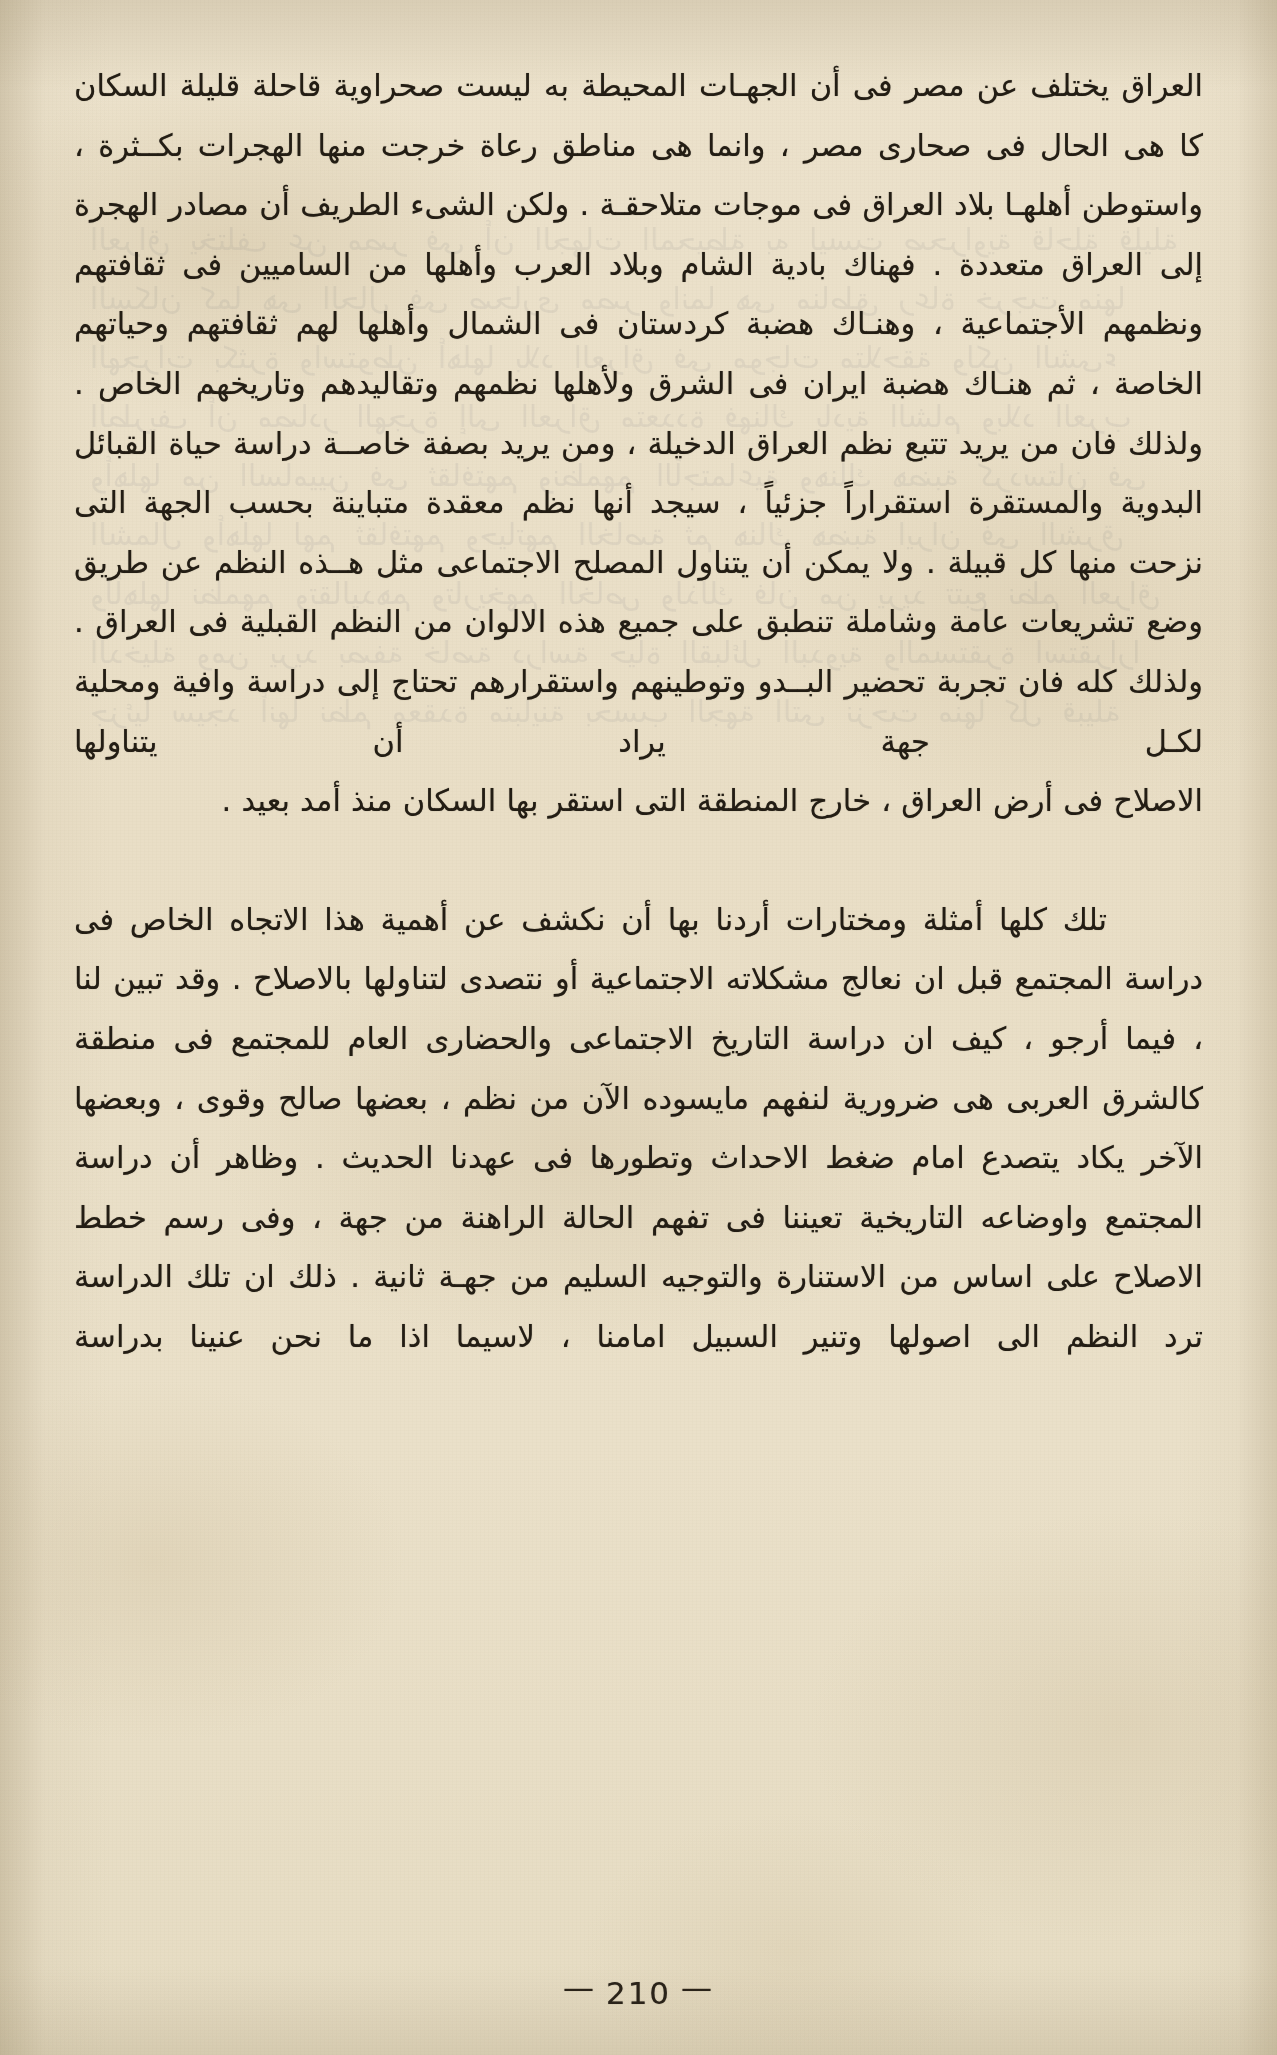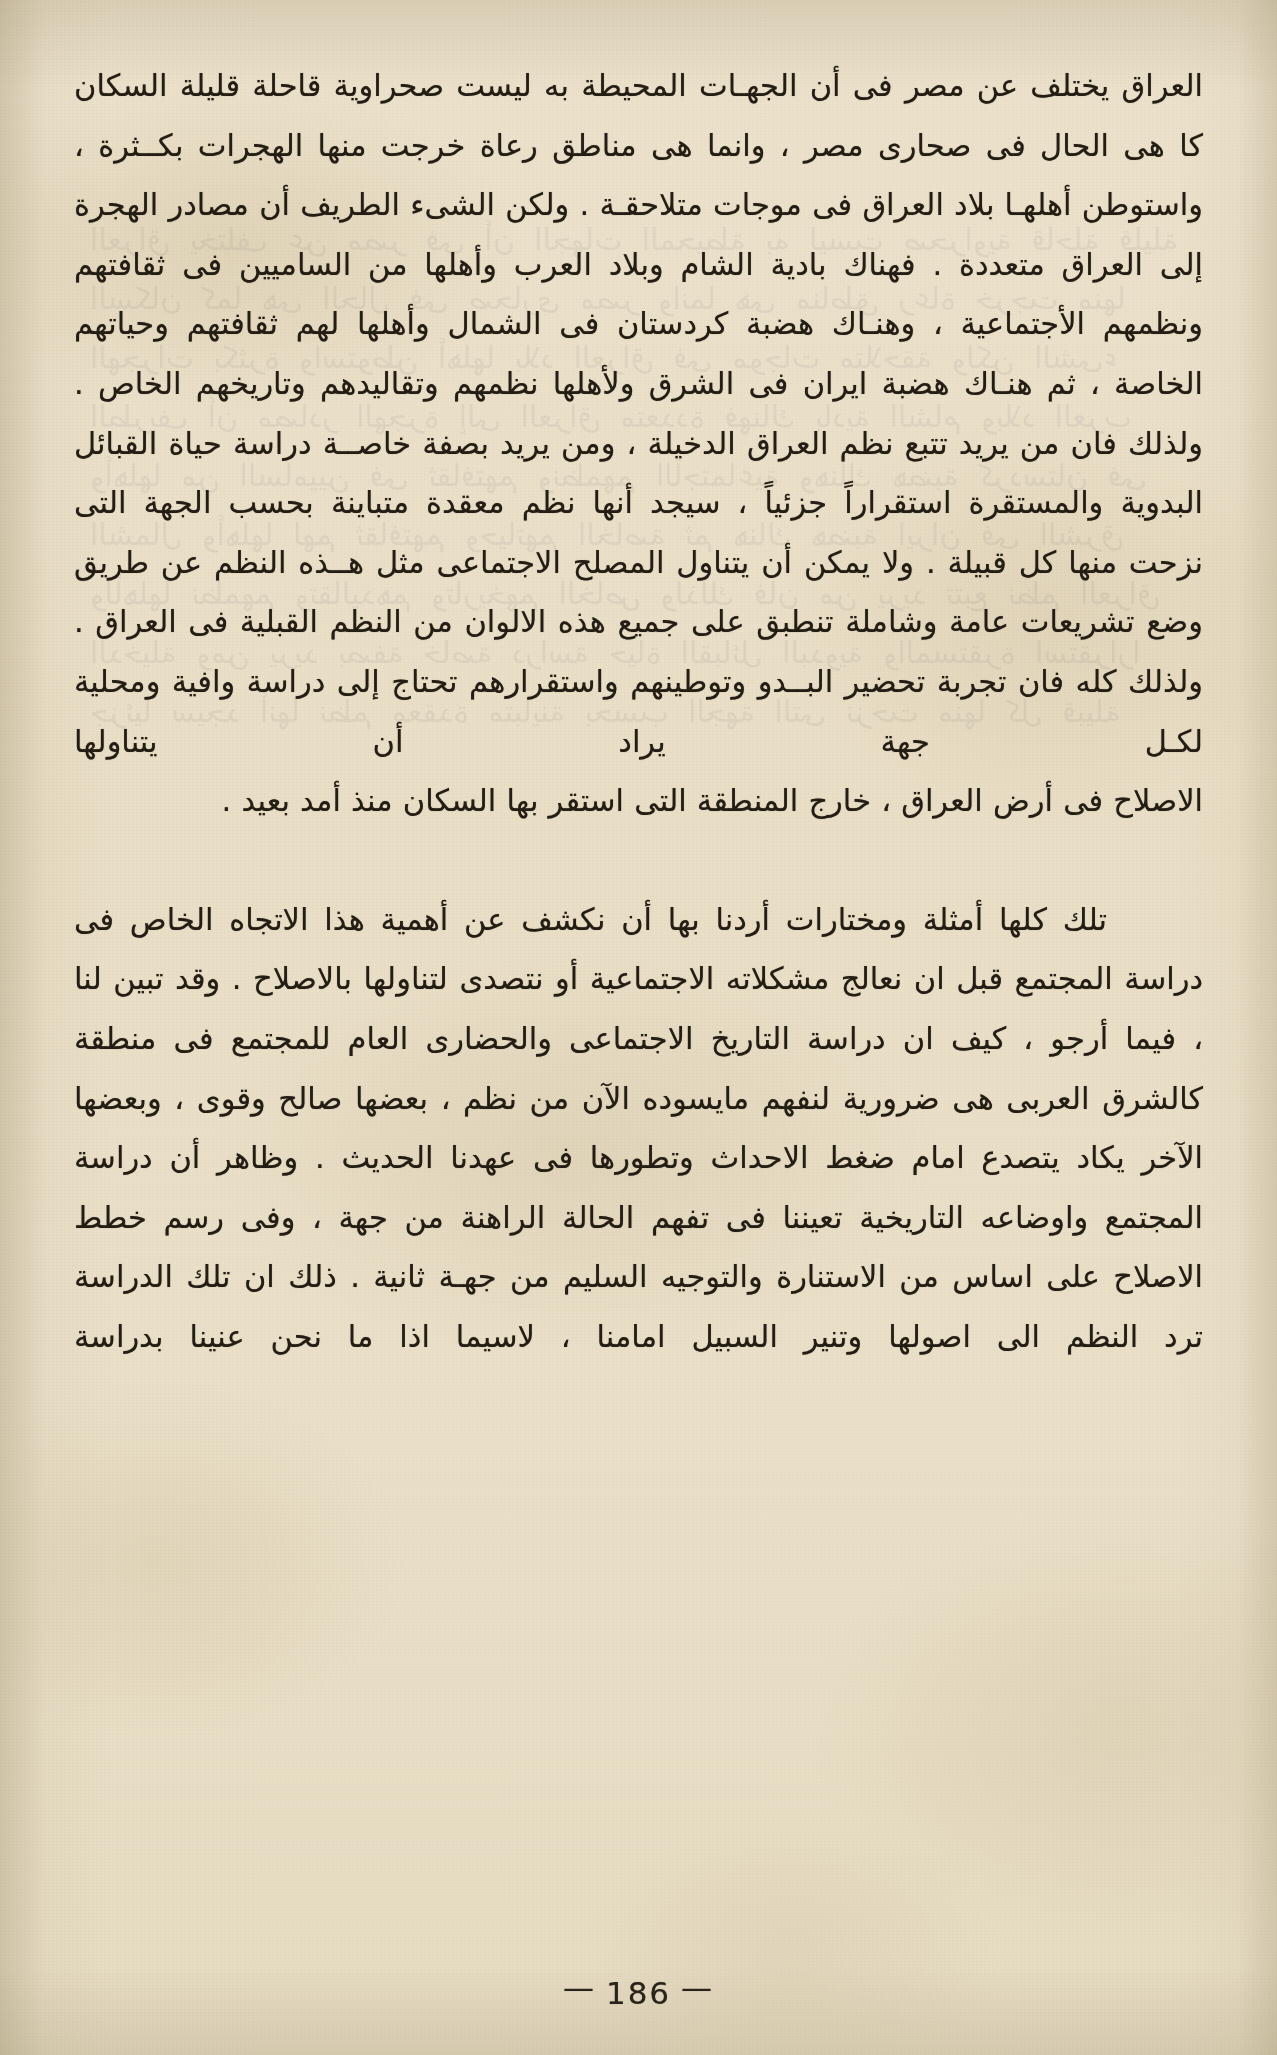--- a/index.html
+++ b/index.html
@@ -126,16 +126,16 @@
 
   <div class="text-block">
 
     <p class="para first"><span>العراق يختلف عن مصر فى أن الجهـات المحيطة به ليست صحراوية قاحلة قليلة السكان كا هى الحال فى صحارى مصر ، وانما هى مناطق رعاة خرجت منها الهجرات بكــثرة ، واستوطن أهلهـا بلاد العراق فى موجات متلاحقـة . ولكن الشىء الطريف أن مصادر الهجرة إلى العراق متعددة . فهناك بادية الشام وبلاد العرب وأهلها من الساميين فى ثقافتهم ونظمهم الأجتماعية ، وهنـاك هضبة كردستان فى الشمال وأهلها لهم ثقافتهم وحياتهم الخاصة ، ثم هنـاك هضبة ايران فى الشرق ولأهلها نظمهم وتقاليدهم وتاريخهم الخاص . ولذلك فان من يريد تتبع نظم العراق الدخيلة ، ومن يريد بصفة خاصــة دراسة حياة القبائل البدوية والمستقرة استقراراً جزئياً ، سيجد أنها نظم معقدة متباينة بحسب الجهة التى نزحت منها كل قبيلة . ولا يمكن أن يتناول المصلح الاجتماعى مثل هــذه النظم عن طريق وضع تشريعات عامة وشاملة تنطبق على جميع هذه الالوان من النظم القبلية فى العراق . ولذلك كله فان تجربة تحضير البــدو وتوطينهم واستقرارهم تحتاج إلى دراسة وافية ومحلية لكـل جهة يراد أن يتناولها</span><span class="lastline">الاصلاح فى أرض العراق ، خارج المنطقة التى استقر بها السكان منذ أمد بعيد .</span></p>
 
     <p class="para second"><span>تلك كلها أمثلة ومختارات أردنا بها أن نكشف عن أهمية هذا الاتجاه الخاص فى دراسة المجتمع قبل ان نعالج مشكلاته الاجتماعية أو نتصدى لتناولها بالاصلاح . وقد تبين لنا ، فيما أرجو ، كيف ان دراسة التاريخ الاجتماعى والحضارى العام للمجتمع فى منطقة كالشرق العربى هى ضرورية لنفهم مايسوده الآن من نظم ، بعضها صالح وقوى ، وبعضها الآخر يكاد يتصدع امام ضغط الاحداث وتطورها فى عهدنا الحديث . وظاهر أن دراسة المجتمع واوضاعه التاريخية تعيننا فى تفهم الحالة الراهنة من جهة ، وفى رسم خطط الاصلاح على اساس من الاستنارة والتوجيه السليم من جهـة ثانية . ذلك ان تلك الدراسة ترد النظم الى اصولها وتنير السبيل امامنا ، لاسيما اذا ما نحن عنينا بدراسة</span></p>
 
   </div>
 
   <div class="page-number">
-    <span class="dash">—</span><span>186</span><span class="dash">—</span>
+    <span class="dash">—</span><span>210</span><span class="dash">—</span>
   </div>
 
 </div>
 
 </body></html>

